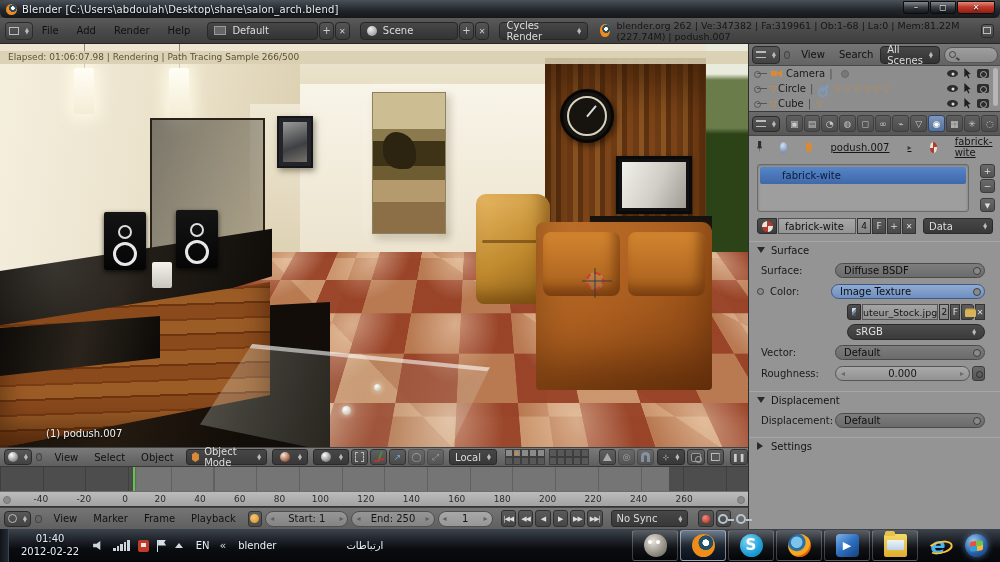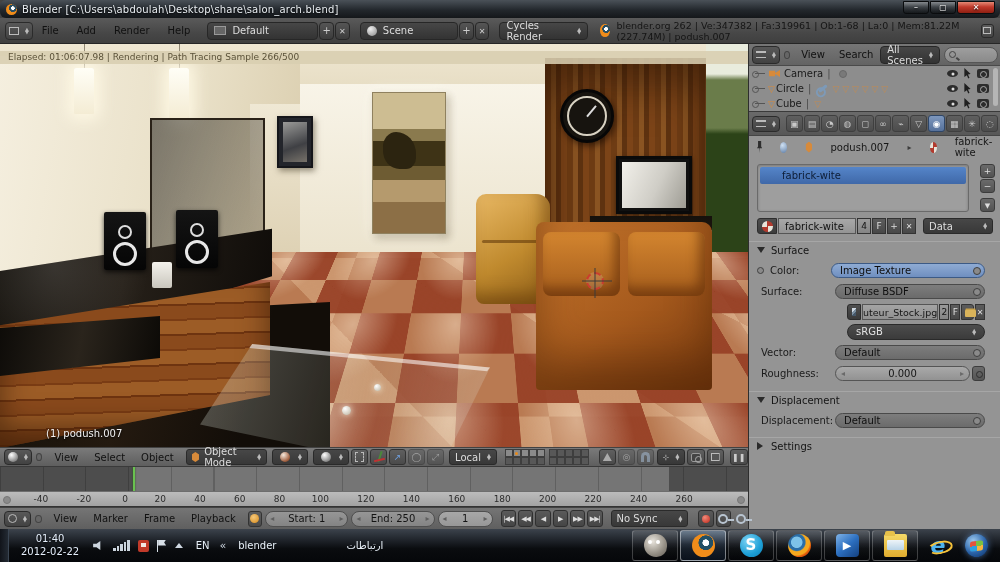--- a/index.html
+++ b/index.html
@@ -111,21 +111,21 @@
     color:#5a5138;font-size:9px;line-height:13px;padding-left:8px;}
   .vp-objlabel{position:absolute;left:46px;bottom:8px;color:#f2f2f2;font-size:10px;text-shadow:0 1px 2px #000;}
 
   
   .outliner{position:absolute;left:0;top:0;width:252px;height:68px;background:#8d8d8d;border-bottom:1px solid #3a3a3a;overflow:hidden;}
   .ol-head{display:flex;align-items:center;height:22px;background:linear-gradient(#767676,#636363);border-bottom:1px solid #4a4a4a;padding:0 3px;}
   .ol-head .menu{padding:0 7px;}
   .searchbox{display:flex;align-items:center;height:16px;width:72px;margin-left:4px;background:linear-gradient(#9e9e9e,#8a8a8a);border:1px solid #555;border-radius:8px;padding:0 4px;}
   .mag{width:7px;height:7px;border:1.5px solid #444;border-radius:50%;position:relative;}
   .mag::after{content:"";position:absolute;left:6px;top:6px;width:4px;height:1.5px;background:#444;transform:rotate(40deg);}
-  .ol-row{display:flex;align-items:center;height:15px;padding-left:6px;color:#1a1a1a;font-size:10px;}
+  .ol-row{display:flex;align-items:center;height:15px;padding-left:0;color:#1a1a1a;font-size:10px;margin-left:8px;}
   .dotline{width:10px;height:1px;background:#555;margin-right:2px;position:relative;}
   .dotline::before{content:"";position:absolute;left:-3px;top:-2px;width:5px;height:5px;border-radius:50%;border:1px solid #555;}
   .oico{width:11px;height:9px;margin:0 4px 0 2px;background:#d78a3a;clip-path:polygon(0 20%,55% 20%,55% 45%,100% 10%,100% 90%,55% 55%,55% 80%,0 80%);}
   .tri{color:#d78a3a;font-size:9px;margin:0 1px;}
   .pipe{color:#4a4a4a;margin:0 4px;}
   .wrench{width:10px;height:3px;background:#7d9ab8;border-radius:2px;transform:rotate(-40deg);position:relative;margin:0 3px;}
   .wrench::before{content:"";position:absolute;left:-4px;top:-2px;width:6px;height:6px;border:2px solid #7d9ab8;border-radius:50%;}
   .ol-right{margin-left:auto;display:flex;align-items:center;gap:5px;padding-right:12px;}
   .i-eye{width:11px;height:7px;background:#2c2c2c;border-radius:50%;position:relative;}
   .i-eye::after{content:"";position:absolute;left:50%;top:50%;width:3px;height:3px;background:#ddd;border-radius:50%;transform:translate(-50%,-50%);}
@@ -133,21 +133,21 @@
   .i-cam{width:12px;height:9px;background:#2c2c2c;border-radius:2px;position:relative;}
   .i-cam::after{content:"";position:absolute;left:3px;top:2px;width:5px;height:5px;border:1px solid #aaa;border-radius:50%;}
   .ol-scroll{position:absolute;right:3px;top:24px;width:5px;height:38px;background:#b5b5b5;border-radius:3px;}
 
   
   .props{position:absolute;left:0;top:68px;width:252px;height:417px;background:#949494;color:#161616;}
   .ptabs{display:flex;align-items:center;height:24px;background:linear-gradient(#6a6a6a,#575757);border-bottom:1px solid #454545;padding:0 3px;gap:1px;}
   .ptab{width:17px;height:17px;border:1px solid #3f3f3f;border-radius:3px;background:linear-gradient(#5f5f5f,#4c4c4c);
     display:flex;align-items:center;justify-content:center;font-size:9px;color:#c9c9c9;}
   .ptab.active{background:linear-gradient(#7d97bd,#56719b);border-color:#2e4668;color:#fff;}
-  .crumbs{display:flex;align-items:center;height:22px;padding:0 8px;gap:18px;font-size:10px;}
+  .crumbs{display:flex;align-items:center;height:22px;padding:0 8px;gap:18px;font-size:10px;text-decoration:underline;}
   .pin{width:8px;height:12px;background:#2e2e2e;clip-path:polygon(20% 0,80% 0,80% 45%,100% 60%,55% 60%,50% 100%,45% 60%,0 60%,20% 45%);}
   .ballarrows{width:11px;height:11px;border-radius:50%;background:radial-gradient(circle at 35% 30%,#cfe0f2,#5f7ea6);}
   .icosph{width:11px;height:11px;background:#d78a3a;clip-path:polygon(50% 0,93% 25%,93% 75%,50% 100%,7% 75%,7% 25%);}
   .matball{width:11px;height:11px;border-radius:50%;background:conic-gradient(#b23a2e 0 25%,#e8e4da 0 50%,#b23a2e 0 75%,#e8e4da 0);}
   .crumb-sep{color:#3c3c3c;font-size:8px;}
   .slotwrap{position:relative;margin:6px 8px 0 8px;height:48px;}
   .slotlist{position:absolute;left:0;top:0;width:212px;height:48px;background:#9e9e9e;border:1px solid #6a6a6a;border-radius:3px;box-shadow:inset 0 1px 3px rgba(0,0,0,.25);}
   .slotitem{margin:2px;height:17px;background:linear-gradient(#5585c9,#3f68a8);border-radius:2px;color:#0d1d36;font-size:10px;line-height:17px;padding-left:22px;}
   .slotbtns{position:absolute;right:-2px;top:0;display:flex;flex-direction:column;gap:1px;}
   .sbtn{width:15px;height:14px;background:linear-gradient(#6a6a6a,#525252);border:1px solid #3c3c3c;border-radius:3px;color:#ddd;font-size:9px;line-height:12px;text-align:center;}
@@ -491,27 +491,27 @@
               <span>▼</span>
             </span>
         </div>
       </div>
 
       <div class="panelhdr" style="margin-top:7px">
         <span class="tricol"></span>
         <span>Surface</span>
       </div>
       <div class="prow">
+        <span class="lbl">Surface:</span>
+        <div class="pfield">Diffuse BSDF</div>
+      </div>
+      <div class="prow">
         <span class="socket" style="margin-left:-4px;margin-right:6px"></span>
         <span class="lbl" style="width:61px">Color:</span>
         <div class="pfield blue">Image Texture</div>
-      </div>
-      <div class="prow">
-        <span class="lbl">Surface:</span>
-        <div class="pfield">Diffuse BSDF</div>
       </div>
       <div class="imgrow">
         <div class="imgico"></div>
         <div class="imgname">uteur_Stock.jpg</div>
         <div class="mini lit">2</div>
         <div class="mini">F</div>
         <div class="folderbtn"></div>
         <div class="mini g-x"></div>
       </div>
       <div class="imgrow">

